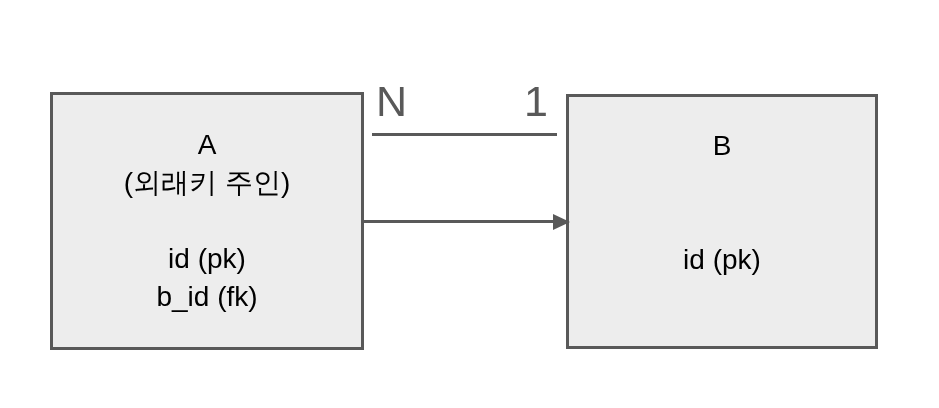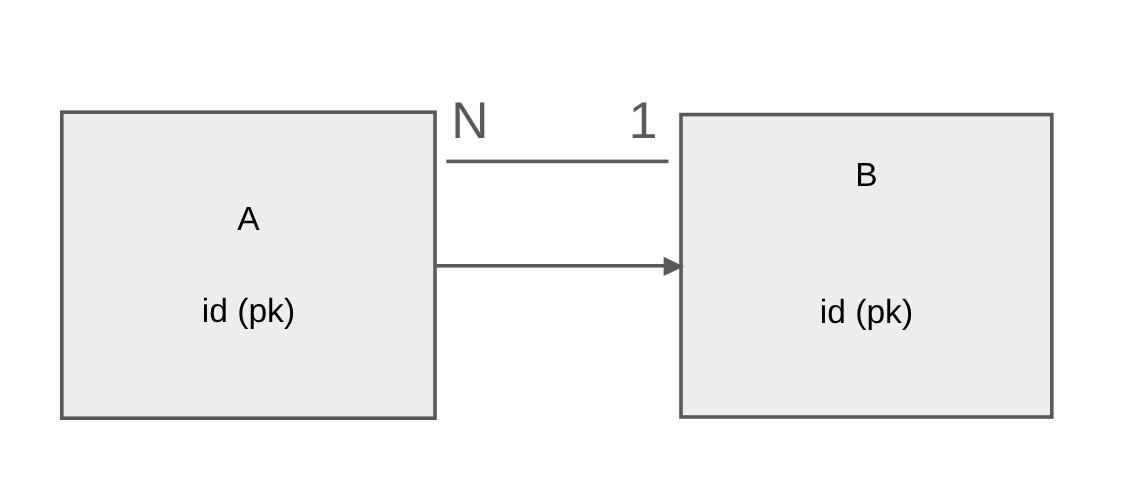--- a/index.html
+++ b/index.html
@@ -67,22 +67,24 @@
     border-left: 17px solid var(--connector, #595959);
   }
 </style>
 </head>
 <body>
 
 <div class="canvas">
 
   <div class="entity" id="entity-a">
     <div class="eline">A</div>
+    <div class="eline">(외래키 주인)</div>
     <div class="eline"></div>
     <div class="eline">id (pk)</div>
+    <div class="eline">b_id (fk)</div>
   </div>
 
   <div class="entity" id="entity-b">
     <div class="eline">B</div>
     <div class="eline"></div>
     <div class="eline"></div>
     <div class="eline">id (pk)</div>
     <div class="eline"></div>
   </div>
 

